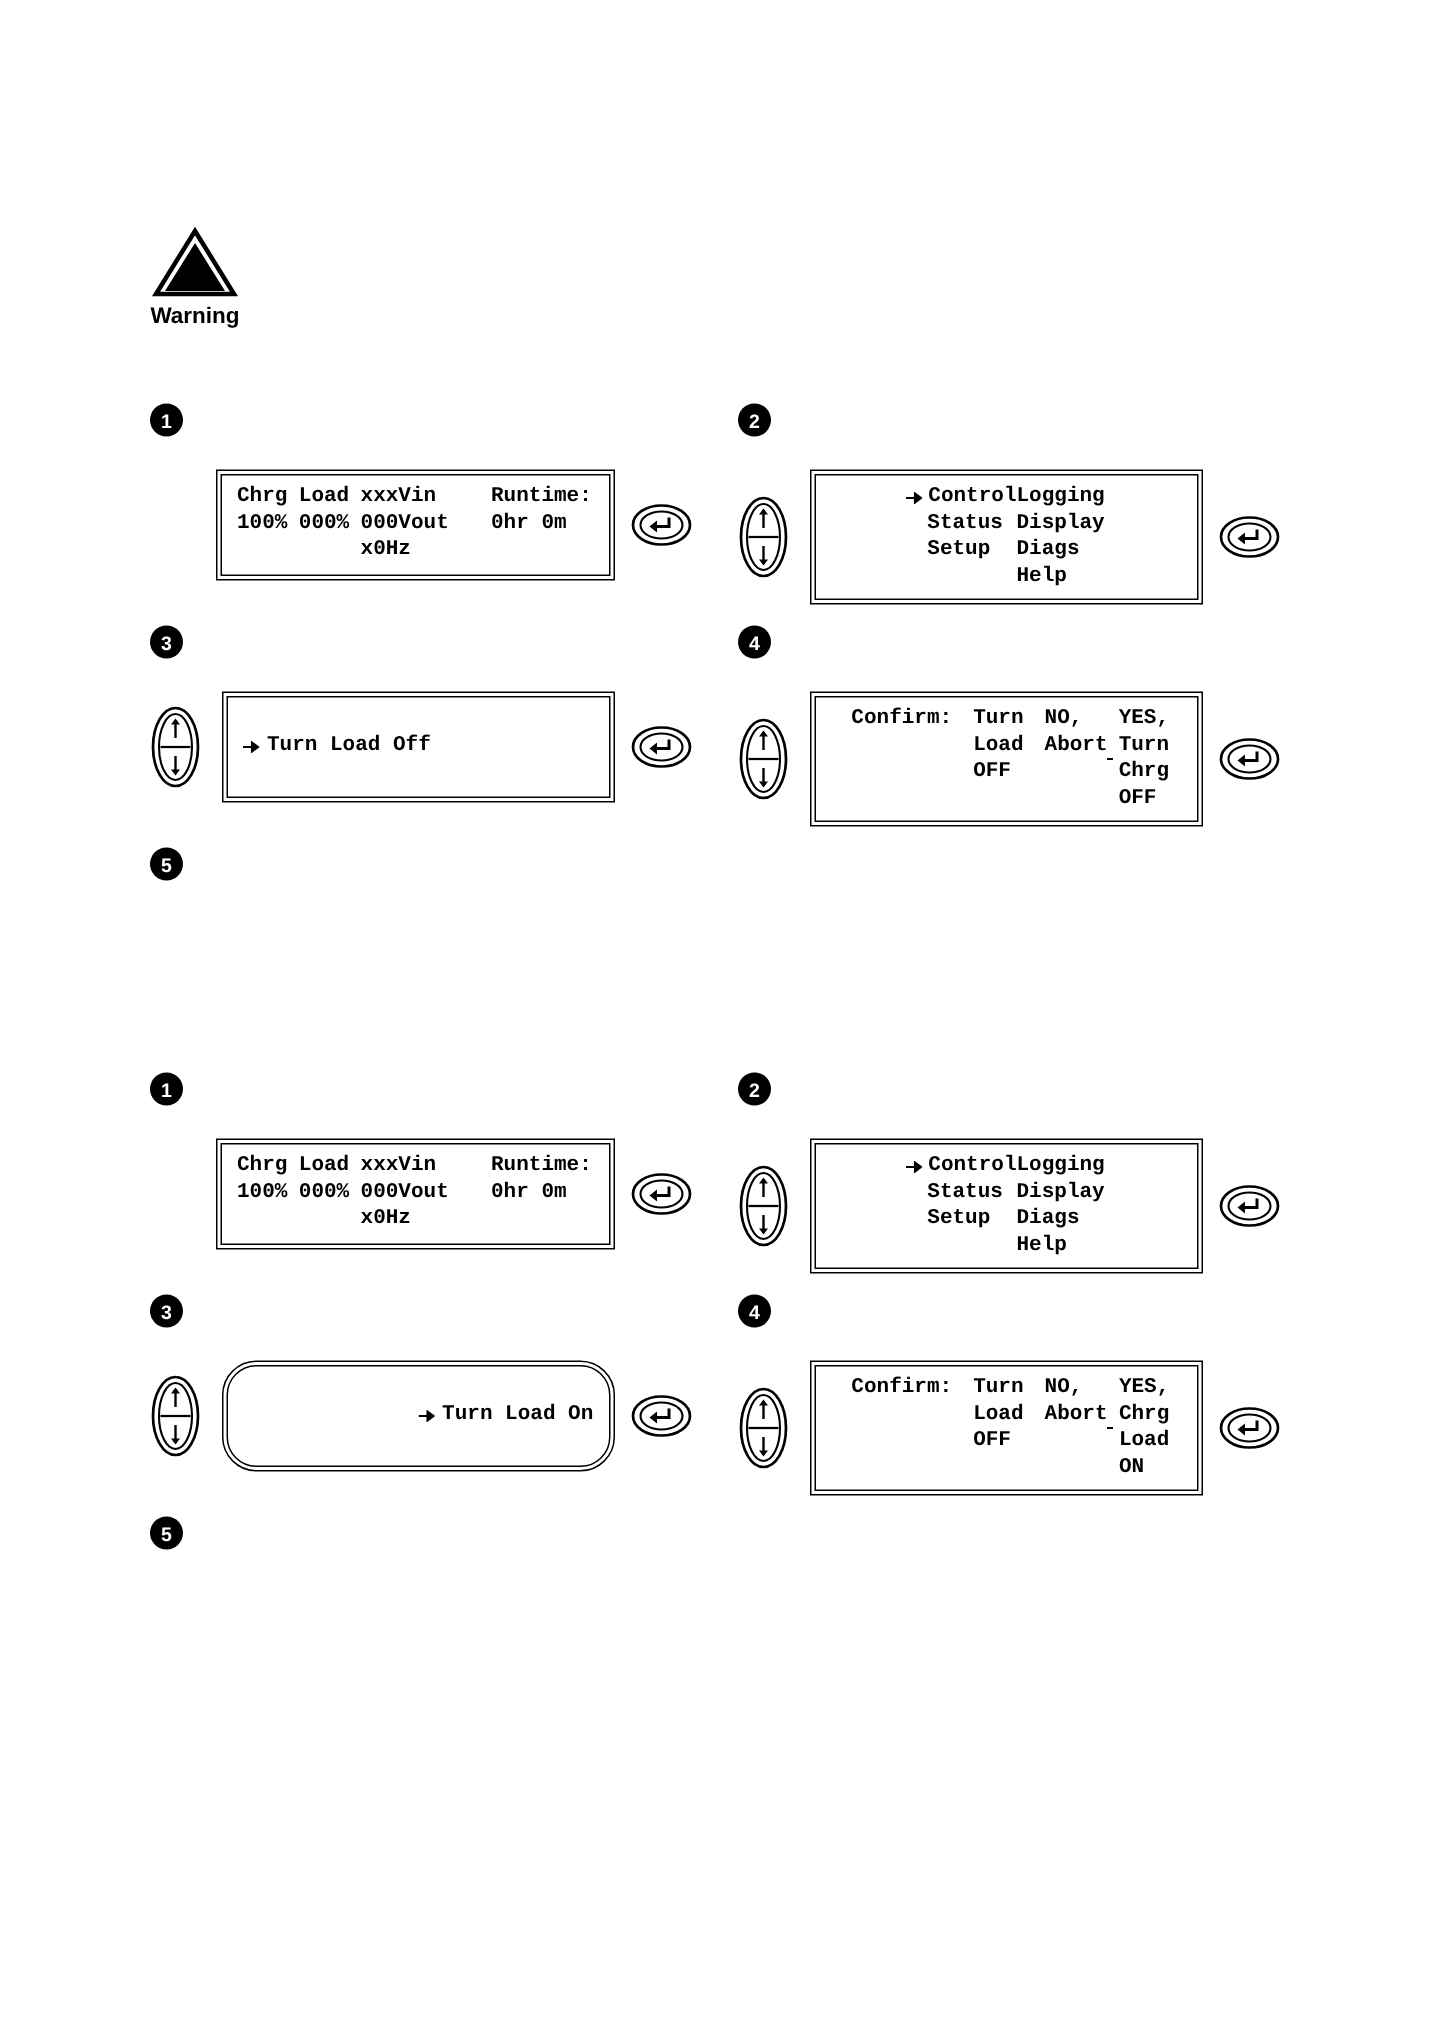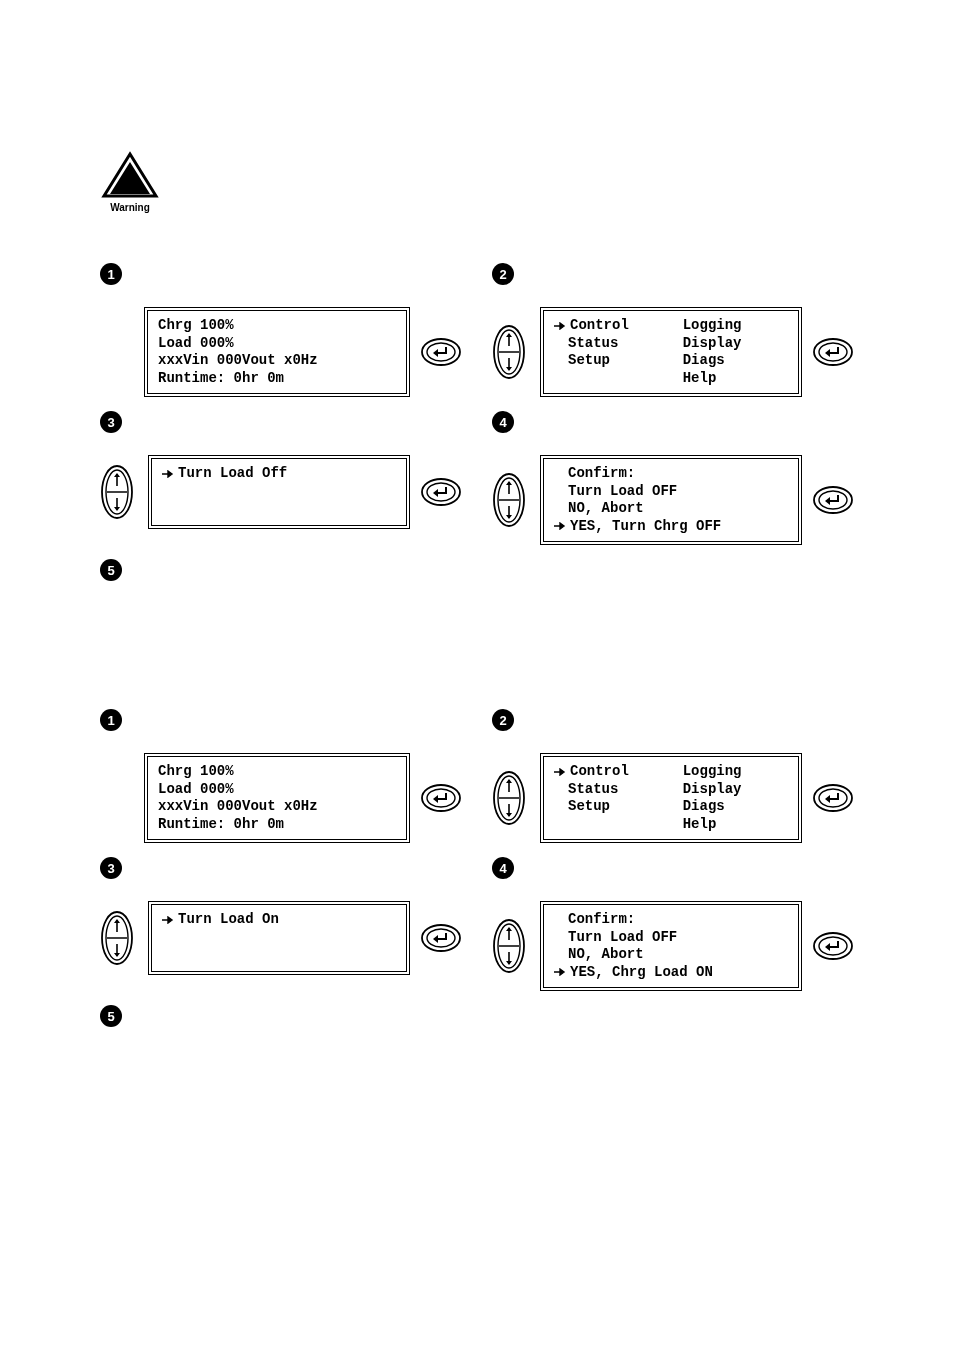--- a/index.html
+++ b/index.html
@@ -13,21 +13,21 @@
     }
     .warning-block { margin-bottom: 40px; }
     .warning-triangle {
       width: 60px;
       height: 50px;
       position: relative;
     }
     .warning-triangle svg { display: block; }
     .warning-label {
       text-align: center;
-      font-size: 10px;
+      font-size: 15px;
       font-weight: bold;
       margin-top: 2px;
       width: 60px;
     }
     .section { margin-top: 50px; }
     .row { display: flex; gap: 30px; margin-bottom: 14px; }
     .half { width: 50%; }
     .step-circle {
       width: 22px;
       height: 22px;
@@ -59,21 +59,20 @@
       border: 4px double #000;
       padding: 6px 10px;
       min-height: 74px;
       font-family: "Courier New", monospace;
       font-weight: bold;
       font-size: 14px;
       line-height: 1.25;
       flex: 1;
       background: #fff;
       display: flex;
-      flex-direction: column;
       justify-content: center;
     }
     .lcd .row2col {
       display: flex;
     }
     .lcd .left-col { width: 55%; }
     .lcd .right-col { width: 45%; }
     .pointer-line {
       display: flex;
       align-items: center;
@@ -323,21 +322,21 @@
   </div>
 
   <div class="row">
     <div class="half">
       <div class="panel-row with-left-icon">
         <div class="updown-btn">
             <svg width="34" height="56">
               <use href="#updown-icon"></use>
             </svg>
           </div>
-        <div class="lcd" style="justify-content:flex-start;">
+        <div class="lcd" style="justify-content:flex-end;border-radius:23px;">
           <div class="pointer-line">
             <svg width="12" height="8">
                 <use href="#right-pointer"></use>
               </svg>
             <span>Turn Load On</span>
           </div>
         </div>
         <div class="enter-btn">
             <svg width="42" height="30">
               <use href="#enter-icon"></use>

